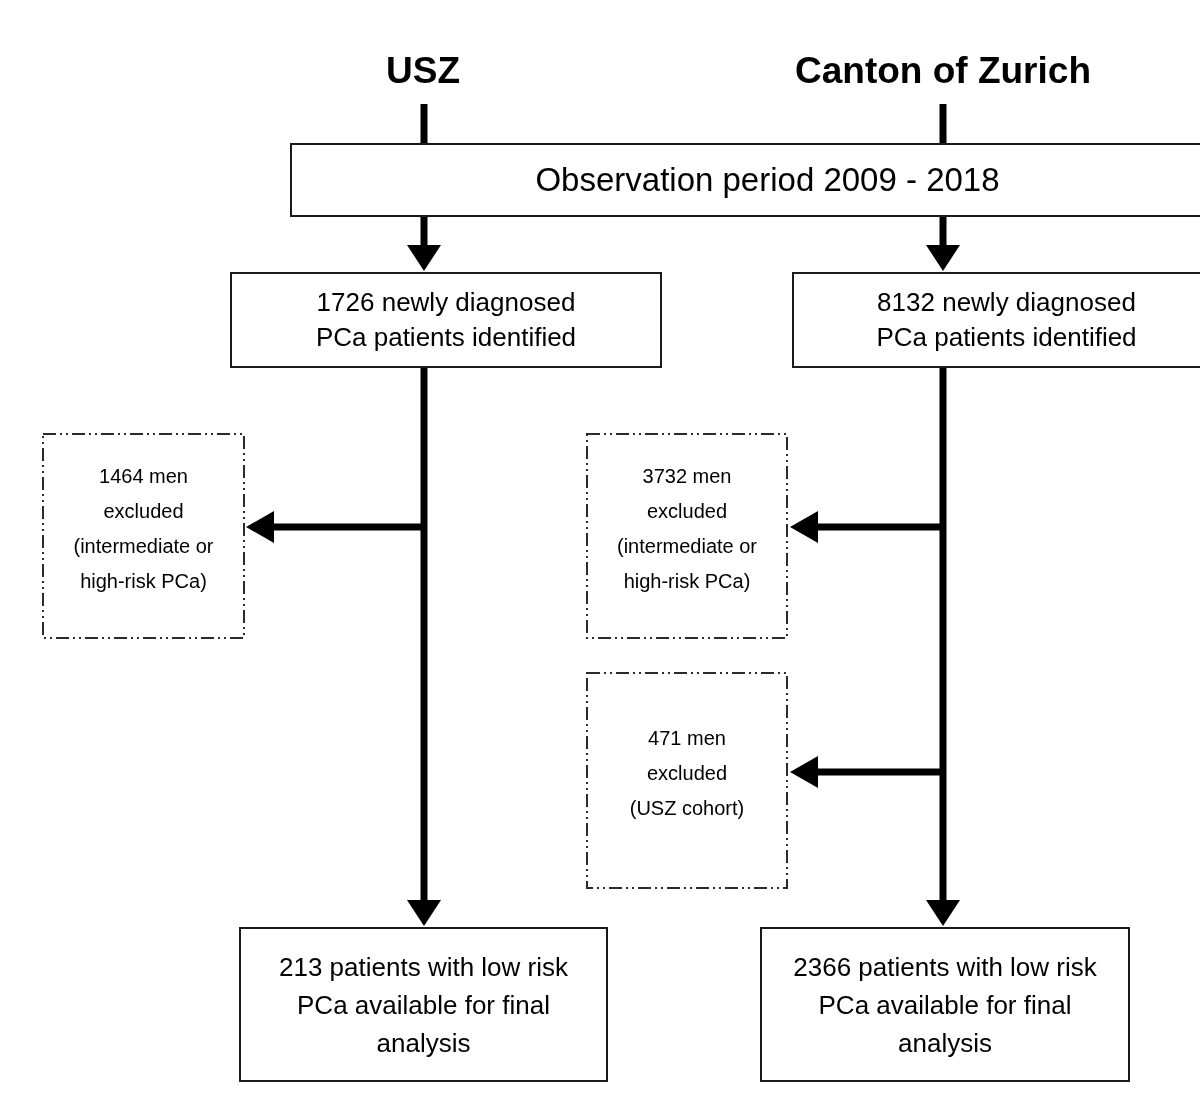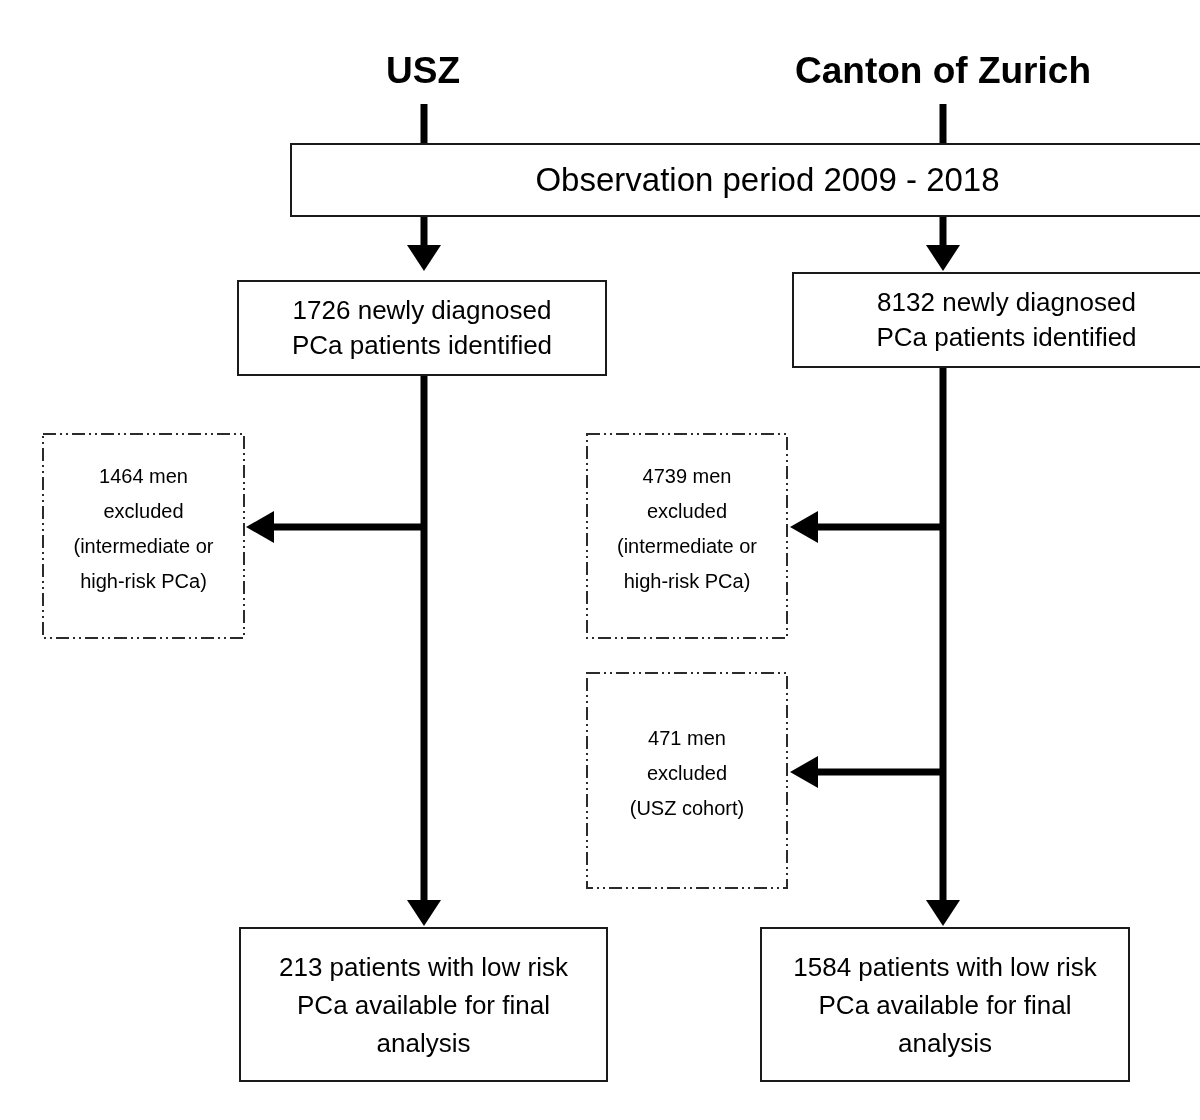--- a/index.html
+++ b/index.html
@@ -39,21 +39,21 @@
   }
   .txt{
     white-space:pre;
     text-align:center;
     font-size:26px;
     line-height:35px;
   }
   .obs{left:290px;top:143px;width:955px;height:74px;}
   .obs .txt{font-size:33px;line-height:38px;}
 
-  .b-usz-id  {left:237px;top:272px;width:370px;height:96px;margin-top:8px;}
+  .b-usz-id  {left:230px;top:272px;width:432px;height:96px;}
   .b-can-id  {left:792px;top:272px;width:429px;height:96px;}
   .b-usz-fin {left:239px;top:927px;width:369px;height:155px;}
   .b-can-fin {left:760px;top:927px;width:370px;height:155px;}
   .b-usz-fin .txt,.b-can-fin .txt{line-height:38px;}
 
   .dashedbox{
     position:absolute;
     box-sizing:border-box;
     display:flex;
     align-items:center;
@@ -112,35 +112,35 @@
 PCa patients identified</div>
   </div>
 
   <div class="dashedbox d-usz-ex">
     <div class="txt">1464 men
 excluded
 (intermediate or
 high-risk PCa)</div>
   </div>
   <div class="dashedbox d-can-ex1">
-    <div class="txt">4739 men
+    <div class="txt">3732 men
 excluded
 (intermediate or
 high-risk PCa)</div>
   </div>
   <div class="dashedbox d-can-ex2">
     <div class="txt">471 men
 excluded
 (USZ cohort)</div>
   </div>
 
   <div class="box b-usz-fin">
     <div class="txt">213 patients with low risk
 PCa available for final
 analysis</div>
   </div>
   <div class="box b-can-fin">
-    <div class="txt">1584 patients with low risk
+    <div class="txt">2366 patients with low risk
 PCa available for final
 analysis</div>
   </div>
 
 </div>
 
 </body></html>

